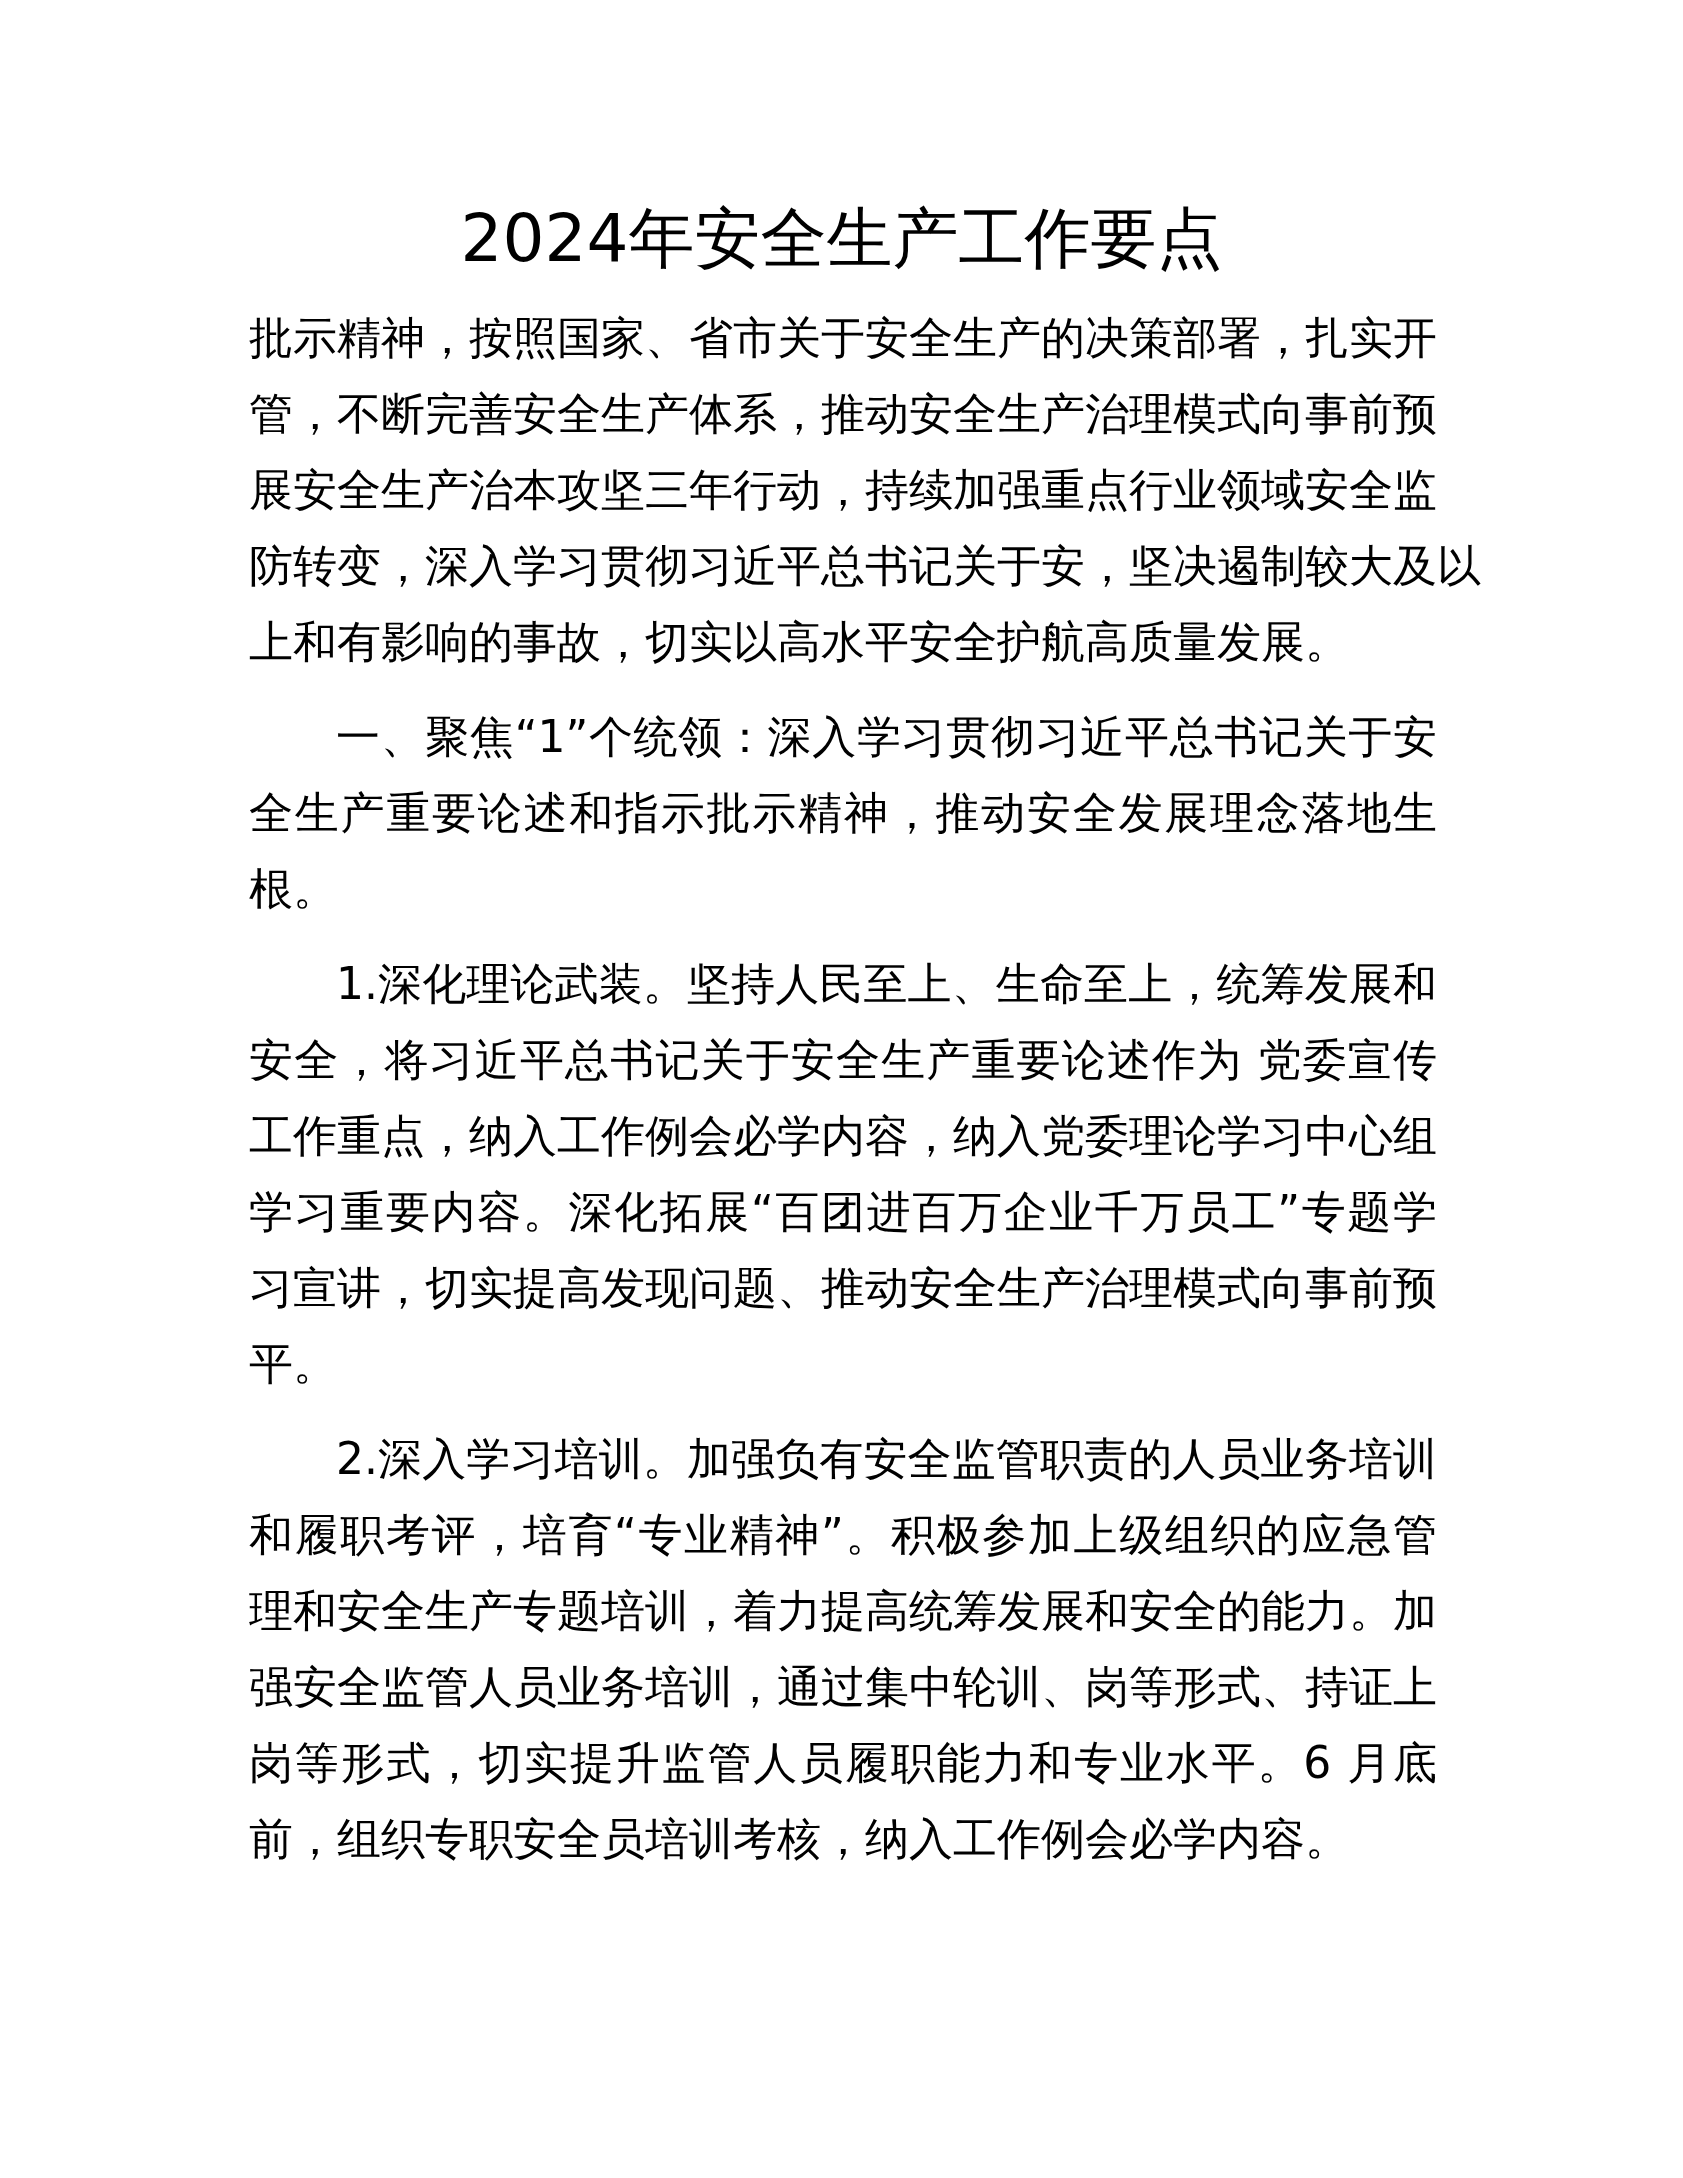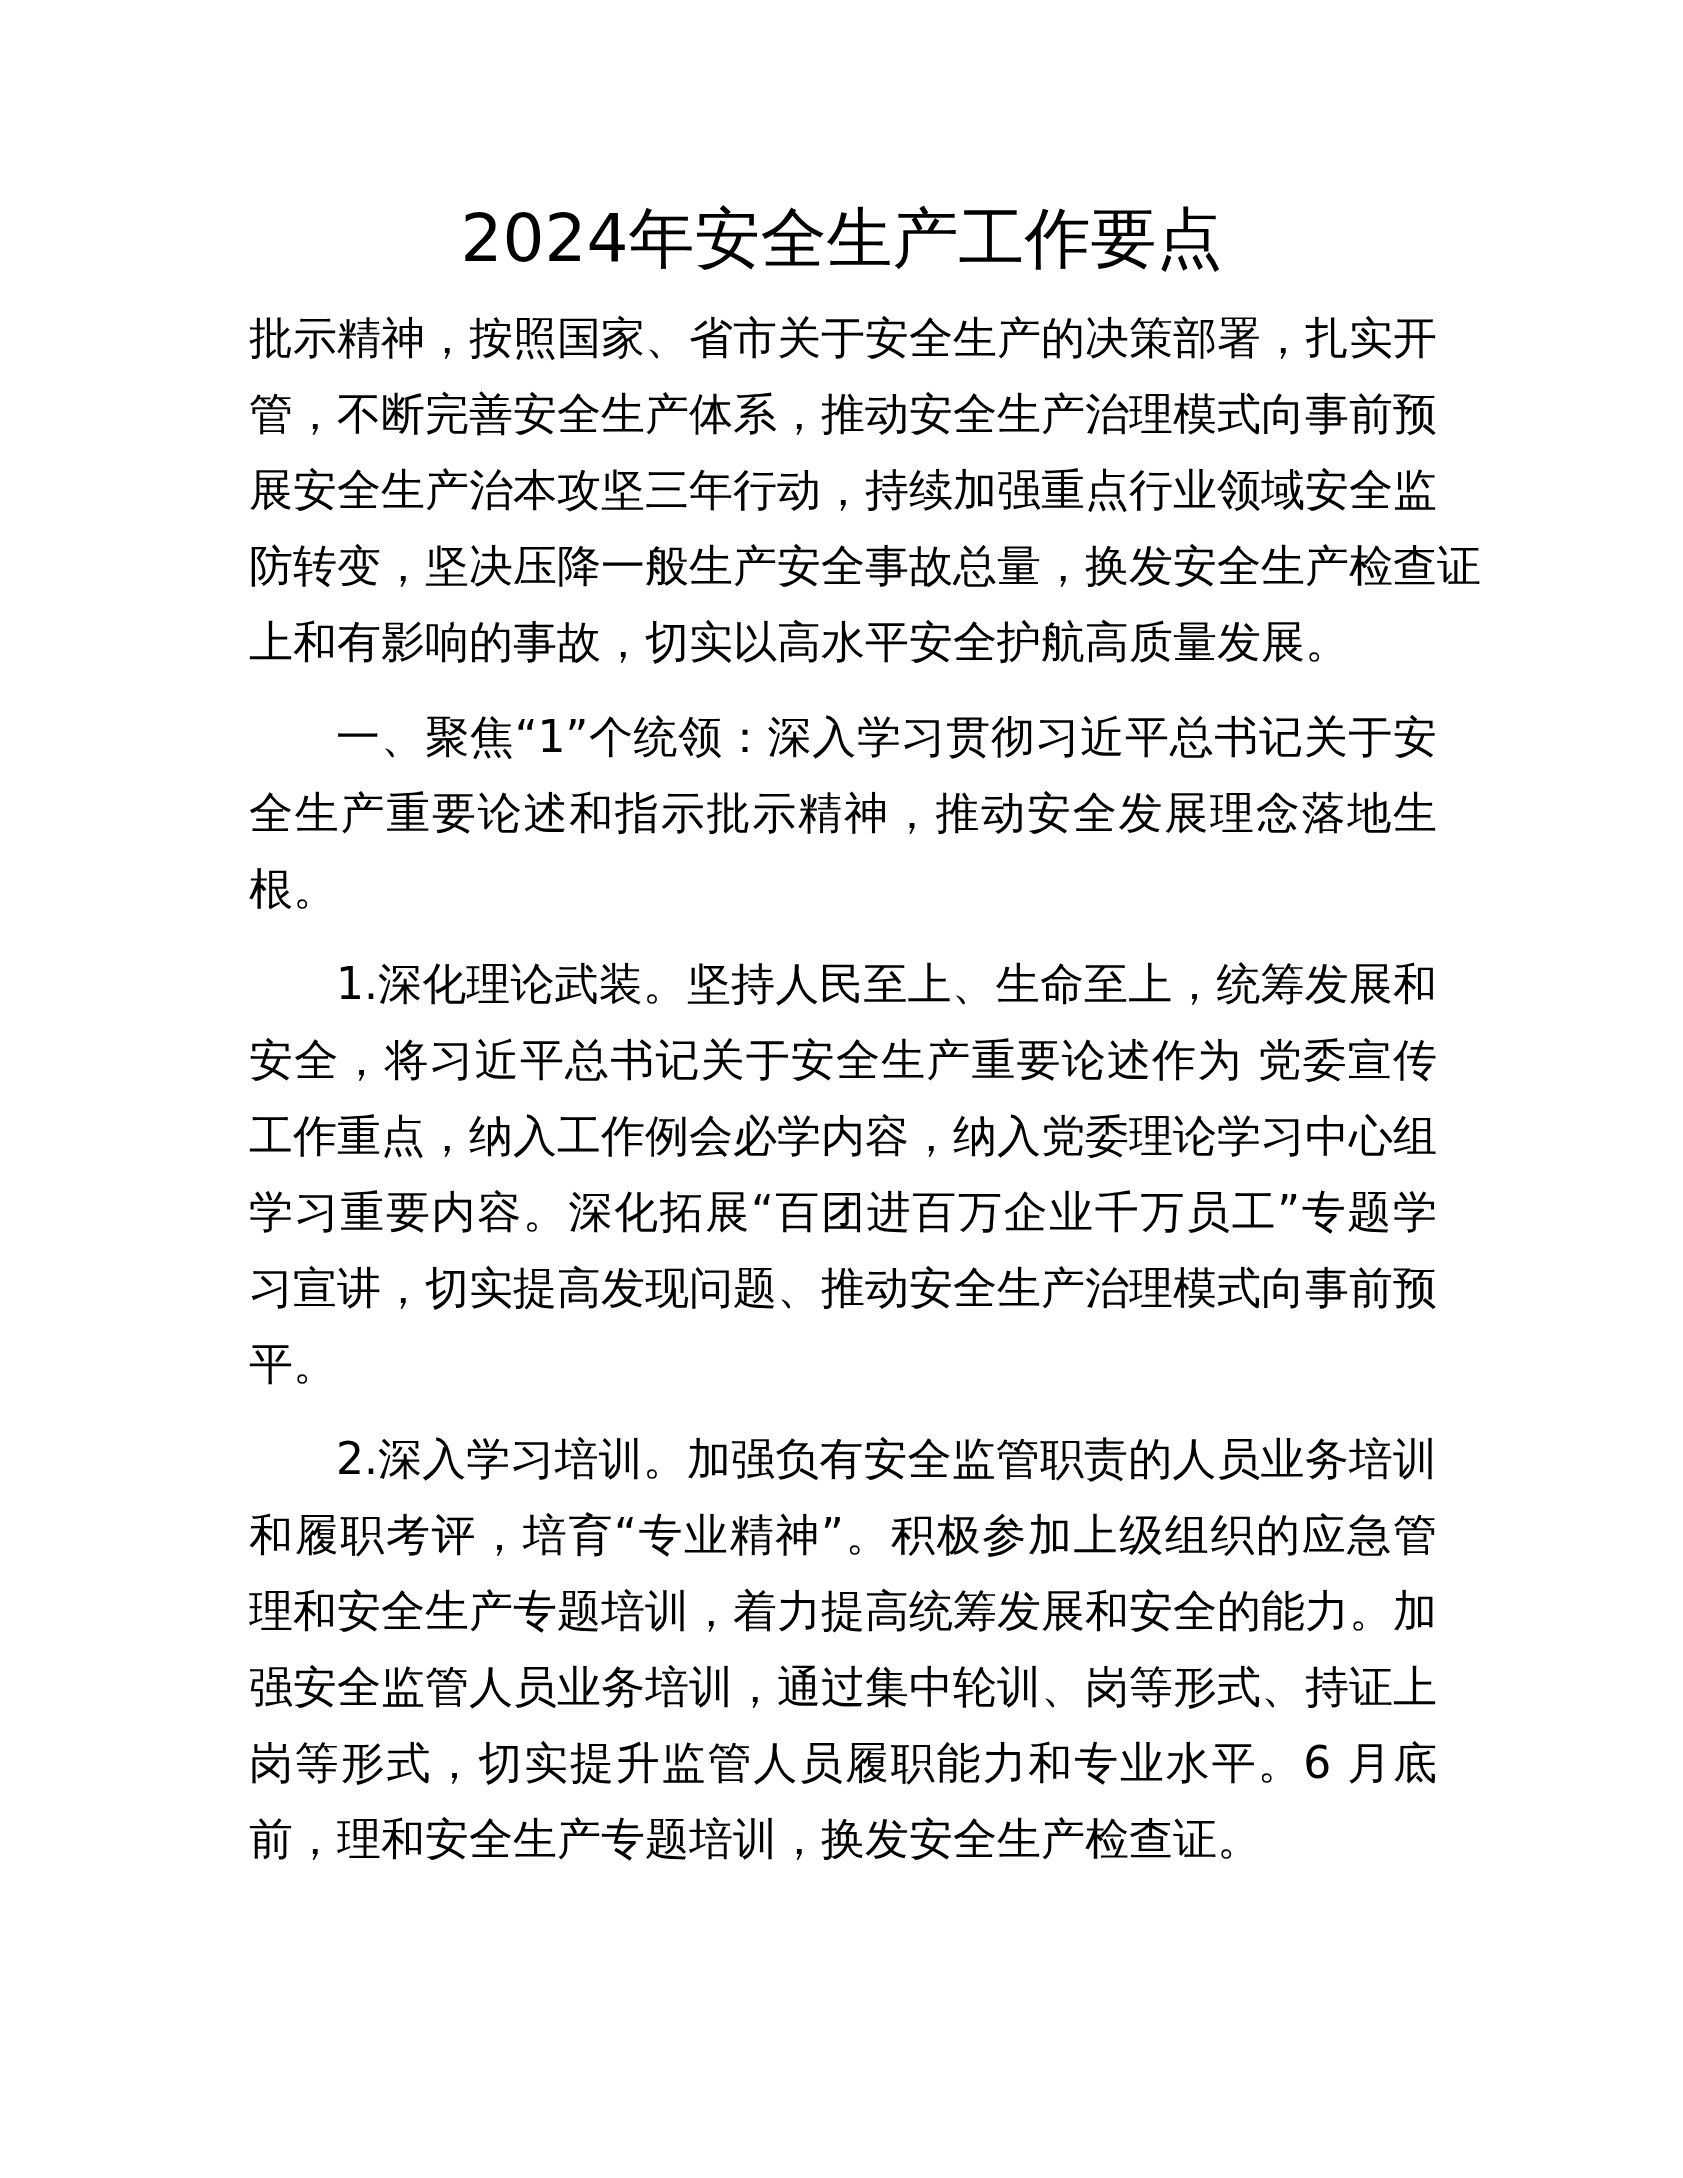--- a/index.html
+++ b/index.html
@@ -62,21 +62,21 @@
 
 <div class="page">
   <div class="title">2024年安全生产工作要点</div>
 
   <div class="body">
 
     <p class="para">
       <span class="line justify">批示精神，按照国家、省市关于安全生产的决策部署，扎实开</span>
       <span class="line justify">管，不断完善安全生产体系，推动安全生产治理模式向事前预</span>
       <span class="line justify">展安全生产治本攻坚三年行动，持续加强重点行业领域安全监</span>
-      <span class="line justify">防转变，坚决压降一般生产安全事故总量，换发安全生产检查证</span>
+      <span class="line justify">防转变，深入学习贯彻习近平总书记关于安，坚决遏制较大及以</span>
       <span class="line">上和有影响的事故，切实以高水平安全护航高质量发展。</span>
     </p>
 
     <p class="para">
       <span class="line first justify">一、聚焦“1”个统领：深入学习贯彻习近平总书记关于安</span>
       <span class="line justify">全生产重要论述和指示批示精神，推动安全发展理念落地生</span>
       <span class="line">根。</span>
     </p>
 
     <p class="para">
@@ -87,18 +87,18 @@
       <span class="line justify">习宣讲，切实提高发现问题、推动安全生产治理模式向事前预</span>
       <span class="line">平。</span>
     </p>
 
     <p class="para">
       <span class="line first justify">2.深入学习培训。加强负有安全监管职责的人员业务培训</span>
       <span class="line justify">和履职考评，培育“专业精神”。积极参加上级组织的应急管</span>
       <span class="line justify">理和安全生产专题培训，着力提高统筹发展和安全的能力。加</span>
       <span class="line justify">强安全监管人员业务培训，通过集中轮训、岗等形式、持证上</span>
       <span class="line justify">岗等形式，切实提升监管人员履职能力和专业水平。6 月底</span>
-      <span class="line">前，理和安全生产专题培训，换发安全生产检查证。</span>
+      <span class="line">前，组织专职安全员培训考核，纳入工作例会必学内容。</span>
     </p>
 
   </div>
 </div>
 
 
 </body></html>

